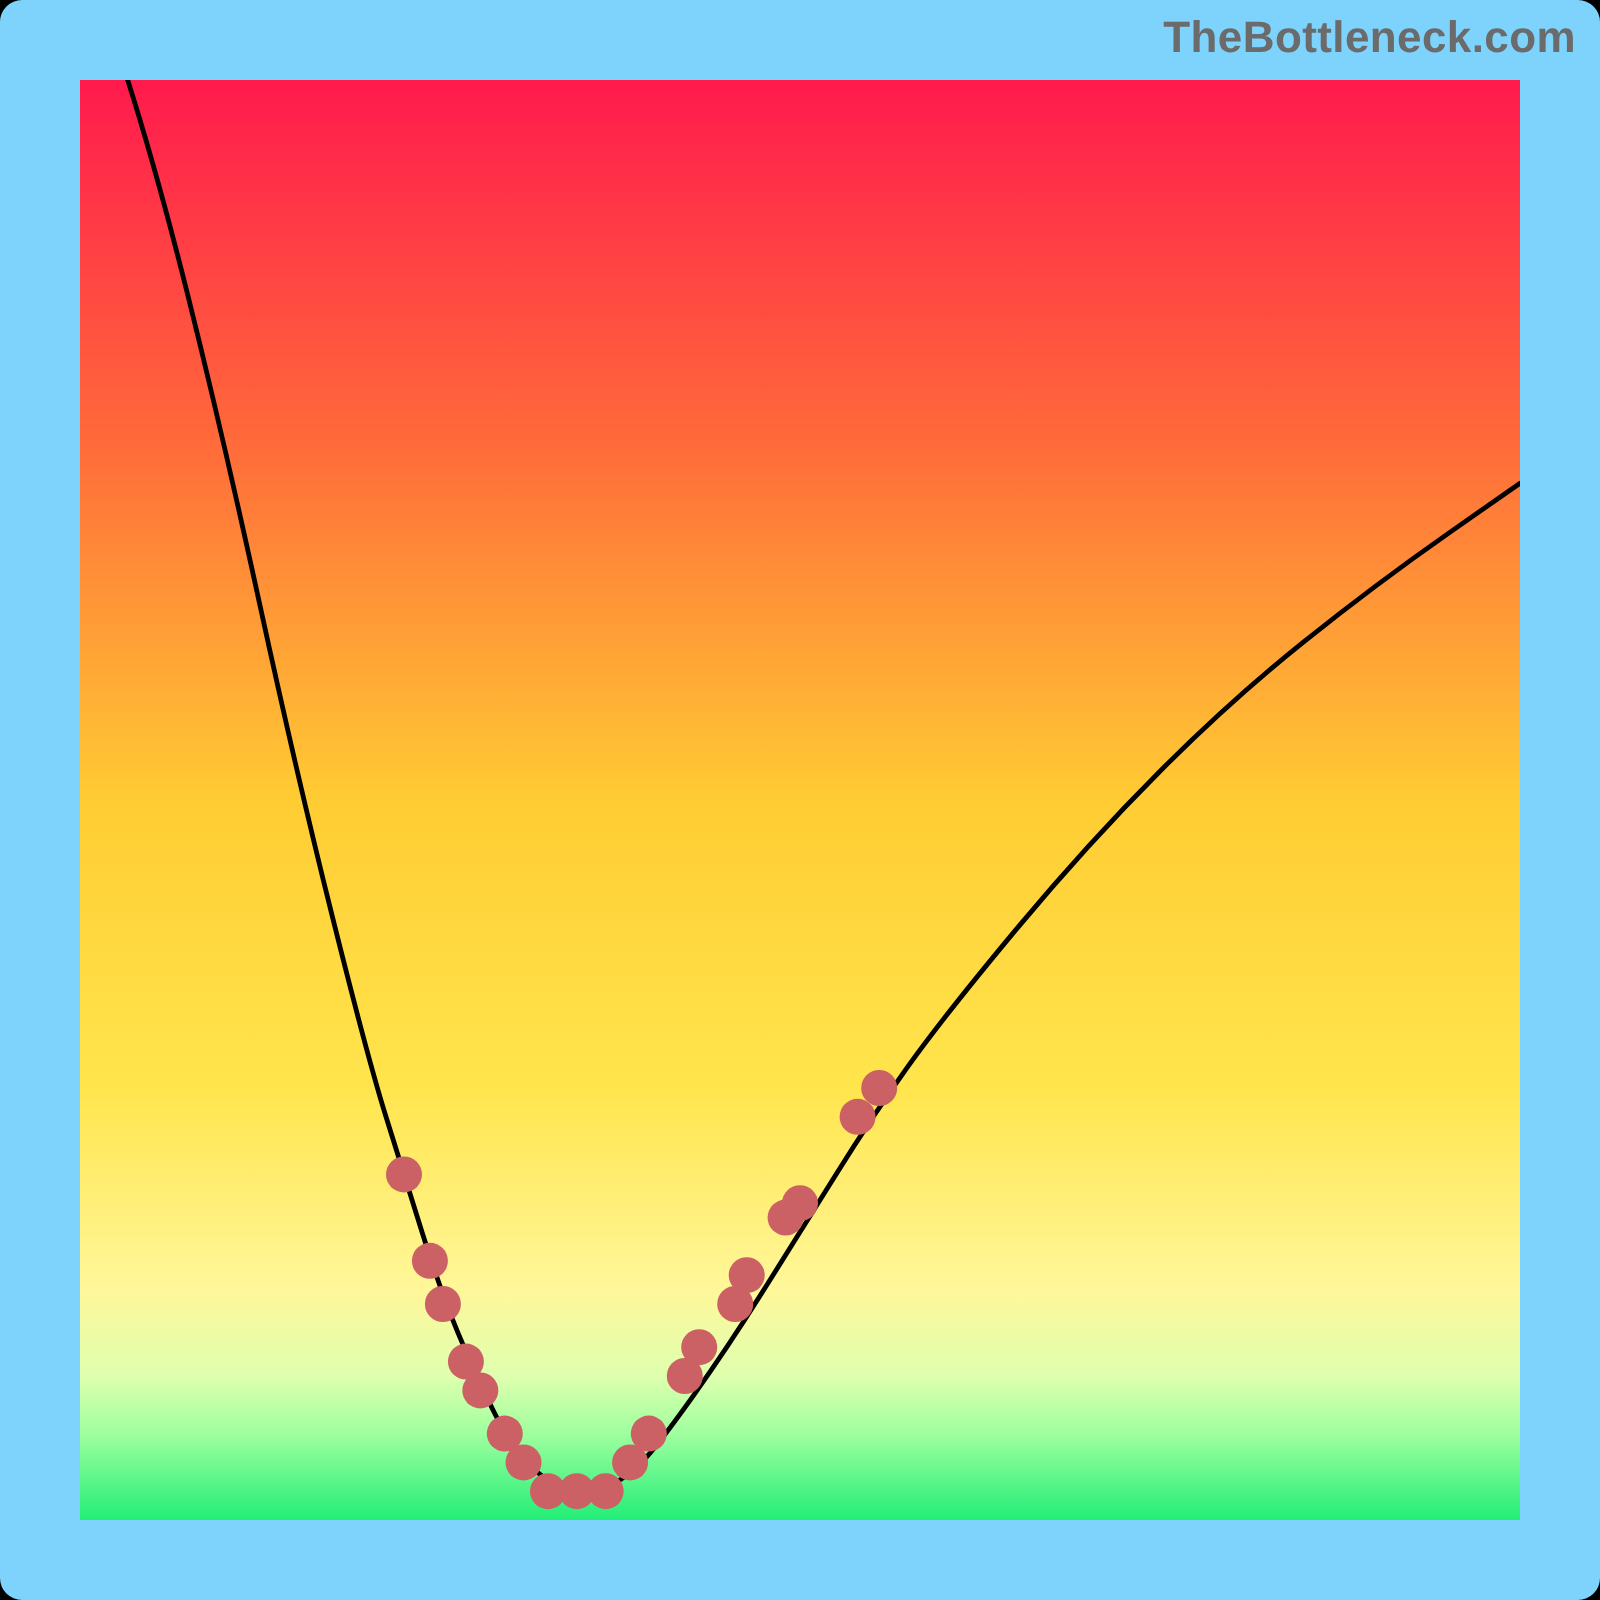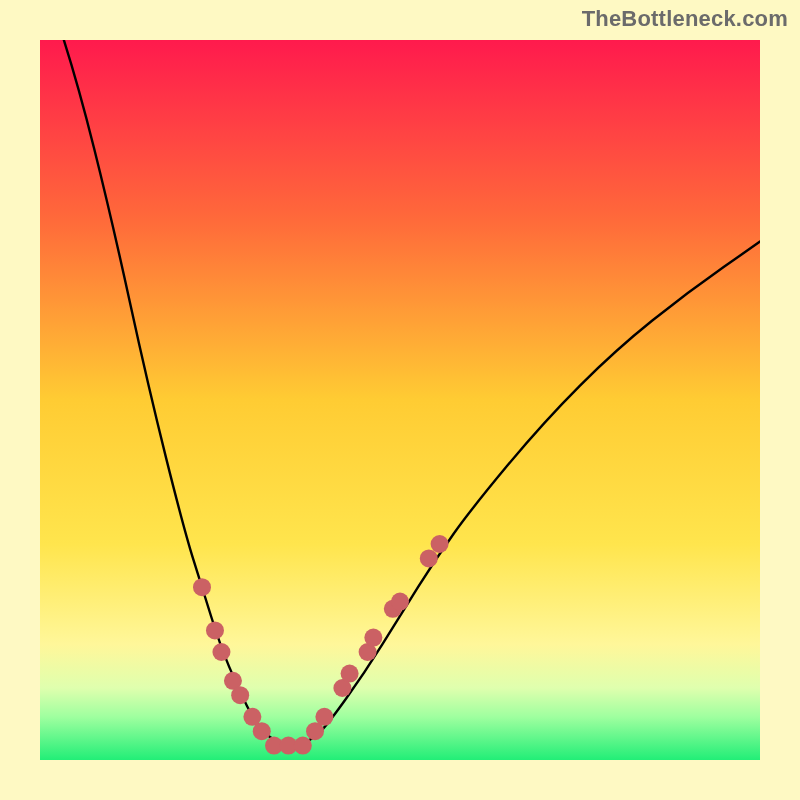--- a/index.html
+++ b/index.html
@@ -7,21 +7,22 @@
     padding: 0;
     width: 800px;
     height: 800px;
     background: #000;
     overflow: hidden;
   }
   .stage {
     position: relative;
     width: 800px;
     height: 800px;
-    background: #fef9c3;
+    background: #7dd3fc;
+    border-radius: 11px;
   }
   .plot {
     position: absolute;
     left: 40px;
     top: 40px;
     width: 720px;
     height: 720px;
     overflow: hidden;
   }
   .gradient {

